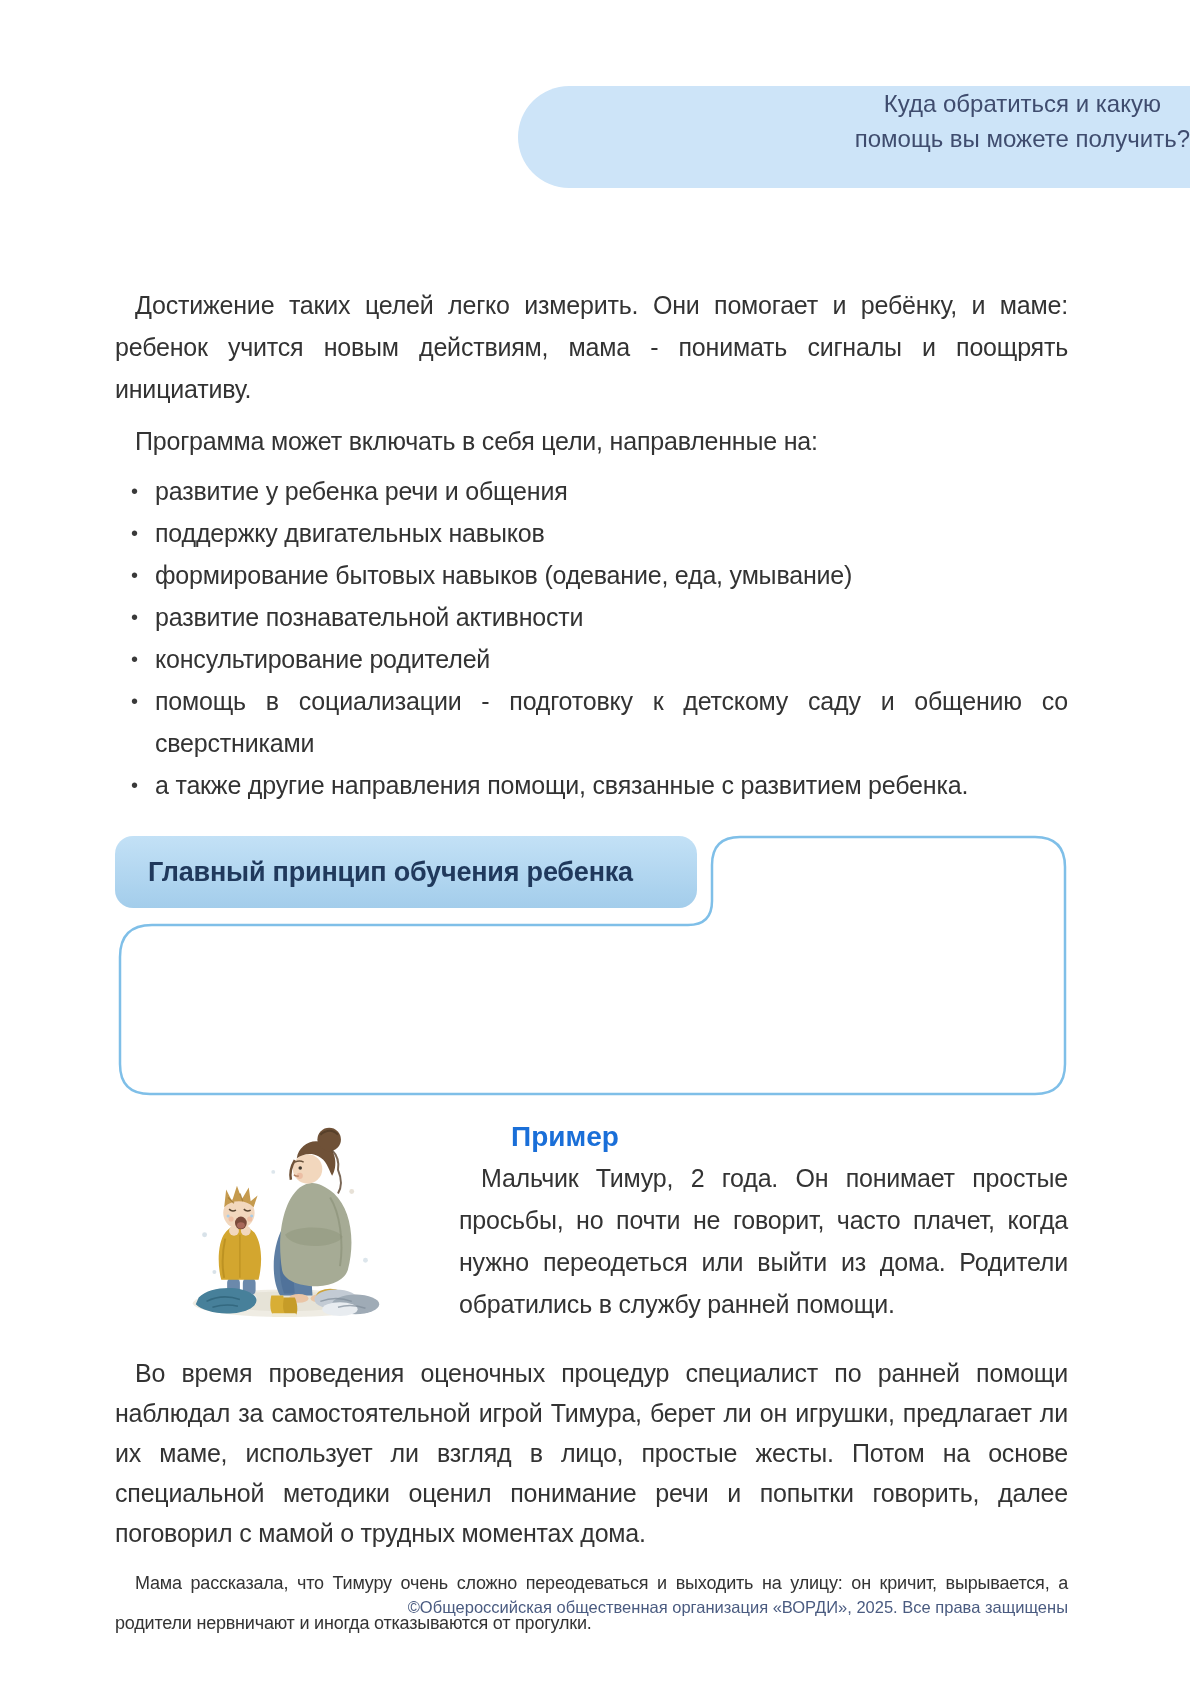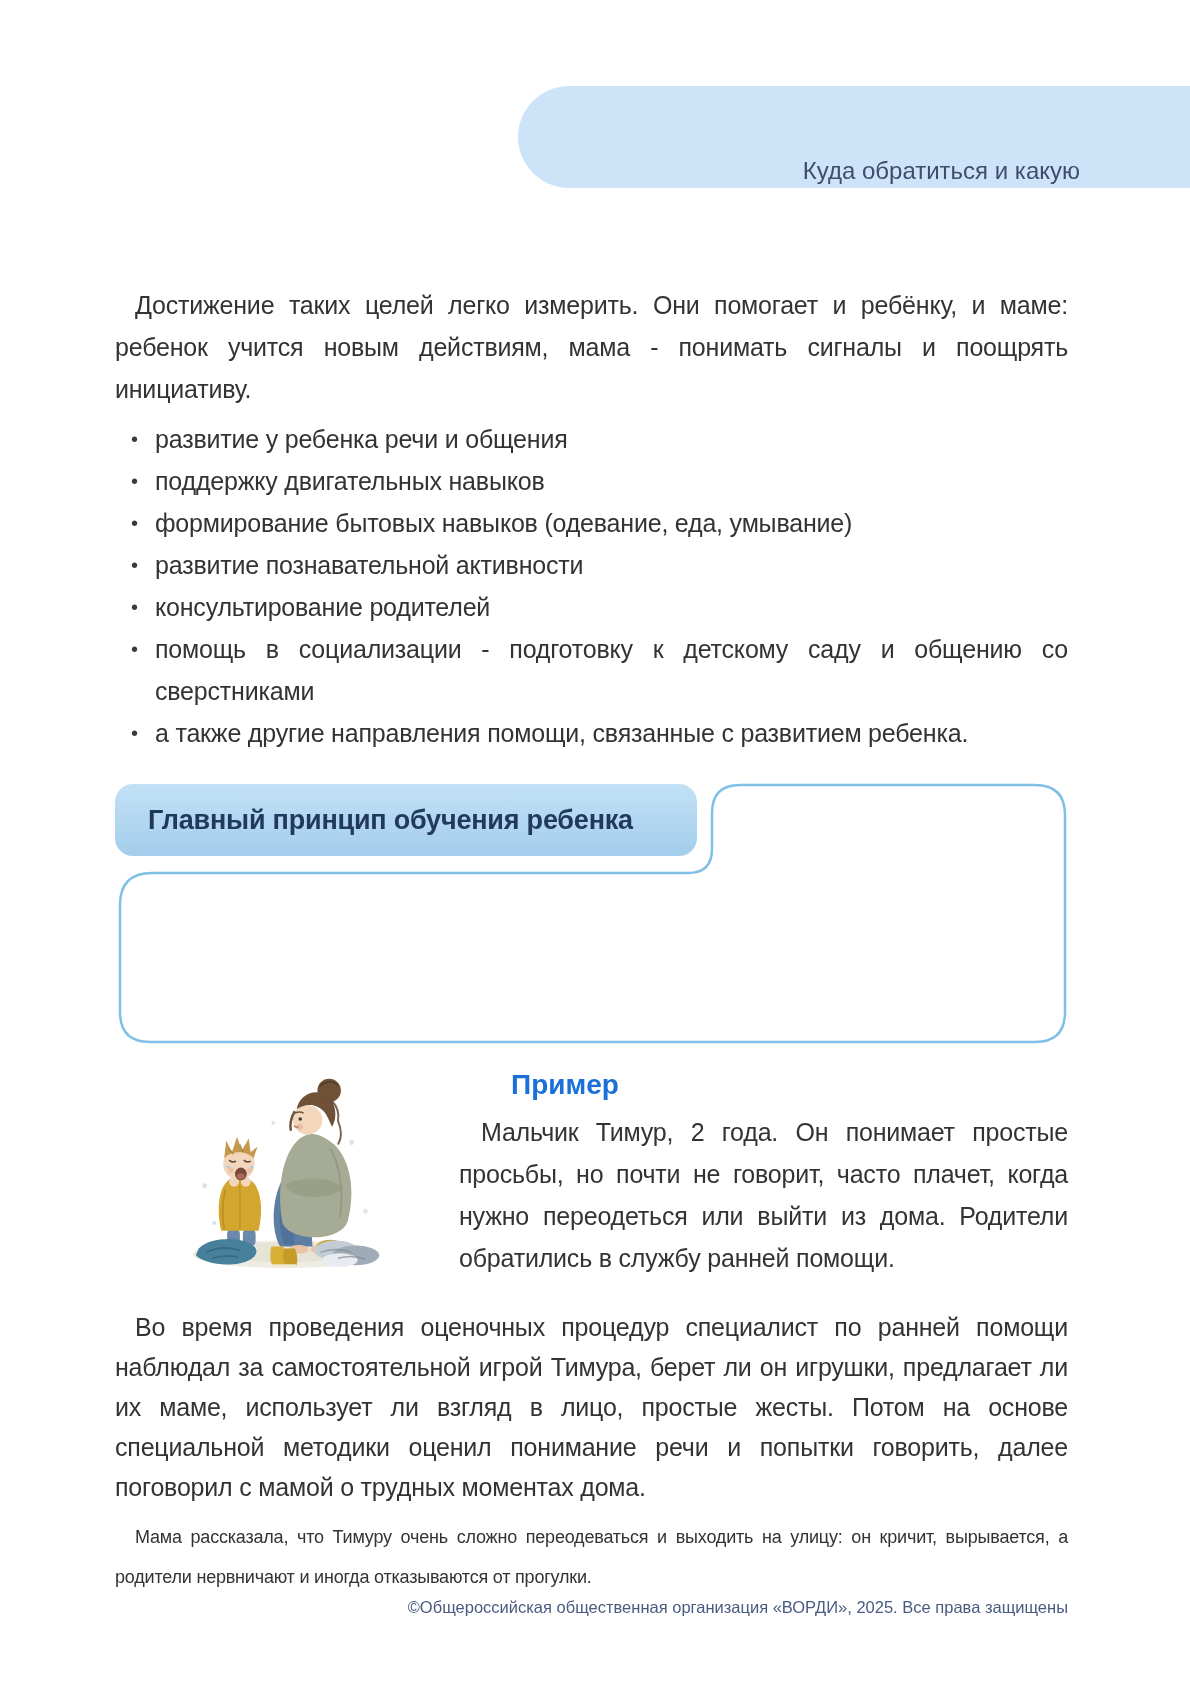--- a/index.html
+++ b/index.html
@@ -12,22 +12,21 @@
     font-family:"Liberation Sans","DejaVu Sans",sans-serif;
     color:#333333;
   }
 
   
   .header-badge {
     position:absolute; top:86px; right:0;
     width:672px; height:102px;
     background:#cde4f8;
     border-radius:51px 0 0 51px;
-    display:flex; align-items:flex-end; justify-content:flex-end;
-    padding-right:110px;
+    display:flex; align-items:flex-start; justify-content:flex-end;
   }
   .header-badge .badge-text {
     text-align:center;
     font-size:24px; line-height:35px;
     font-weight:500;
     color:#3f4c6e;
   }
   .badge-line { display:block; }
 
   
@@ -92,21 +91,21 @@
     margin-left:68px; margin-top:2px;
     width:206px; height:206px;
   }
   .example-col { flex:1 1 auto; margin-left:70px; }
   .example-heading {
     margin-left:52px; margin-top:12px;
     font-size:28px; line-height:32px;
     font-weight:bold; color:#1a6fd8;
   }
   .example-para {
-    margin-top:10px;
+    margin-top:4px;
     font-size:25px; line-height:42px;
     text-align:justify; text-indent:22px;
     letter-spacing:-0.2px;
   }
 
   .tail-para-1 { margin-top:28px; font-size:25px; line-height:40px; }
   .tail-para-2 { margin-top:10px; font-size:18px; line-height:40px; }
   .tail-para-1, .tail-para-2 {
     text-align:justify; text-indent:20px; letter-spacing:-0.2px;
   }
@@ -120,27 +119,29 @@
   }
 </style>
 </head>
 <body>
 
 <div class="page">
 
   <div class="header-badge">
     <div class="badge-text">
       <span class="badge-line">Куда обратиться и какую</span>
+      <span class="badge-line">помощь вы можете получить?</span>
     </div>
   </div>
 
   <div class="content">
 
     <p class="para">Достижение таких целей легко измерить. Они помогает и ребёнку, и маме: ребенок учится новым действиям, мама - понимать сигналы и поощрять инициативу.</p>
 
+    <p class="para list-intro">Программа может включать в себя цели, направленные на:</p>
 
     <ul class="goals-list">
       <li>развитие у ребенка речи и общения</li>
       <li>поддержку двигательных навыков</li>
       <li>формирование бытовых навыков (одевание, еда, умывание)</li>
       <li>развитие познавательной активности</li>
       <li>консультирование родителей</li>
       <li>помощь в социализации - подготовку к детскому саду и общению со сверстниками</li>
       <li>а также другие направления помощи, связанные с развитием ребенка.</li>
     </ul>

